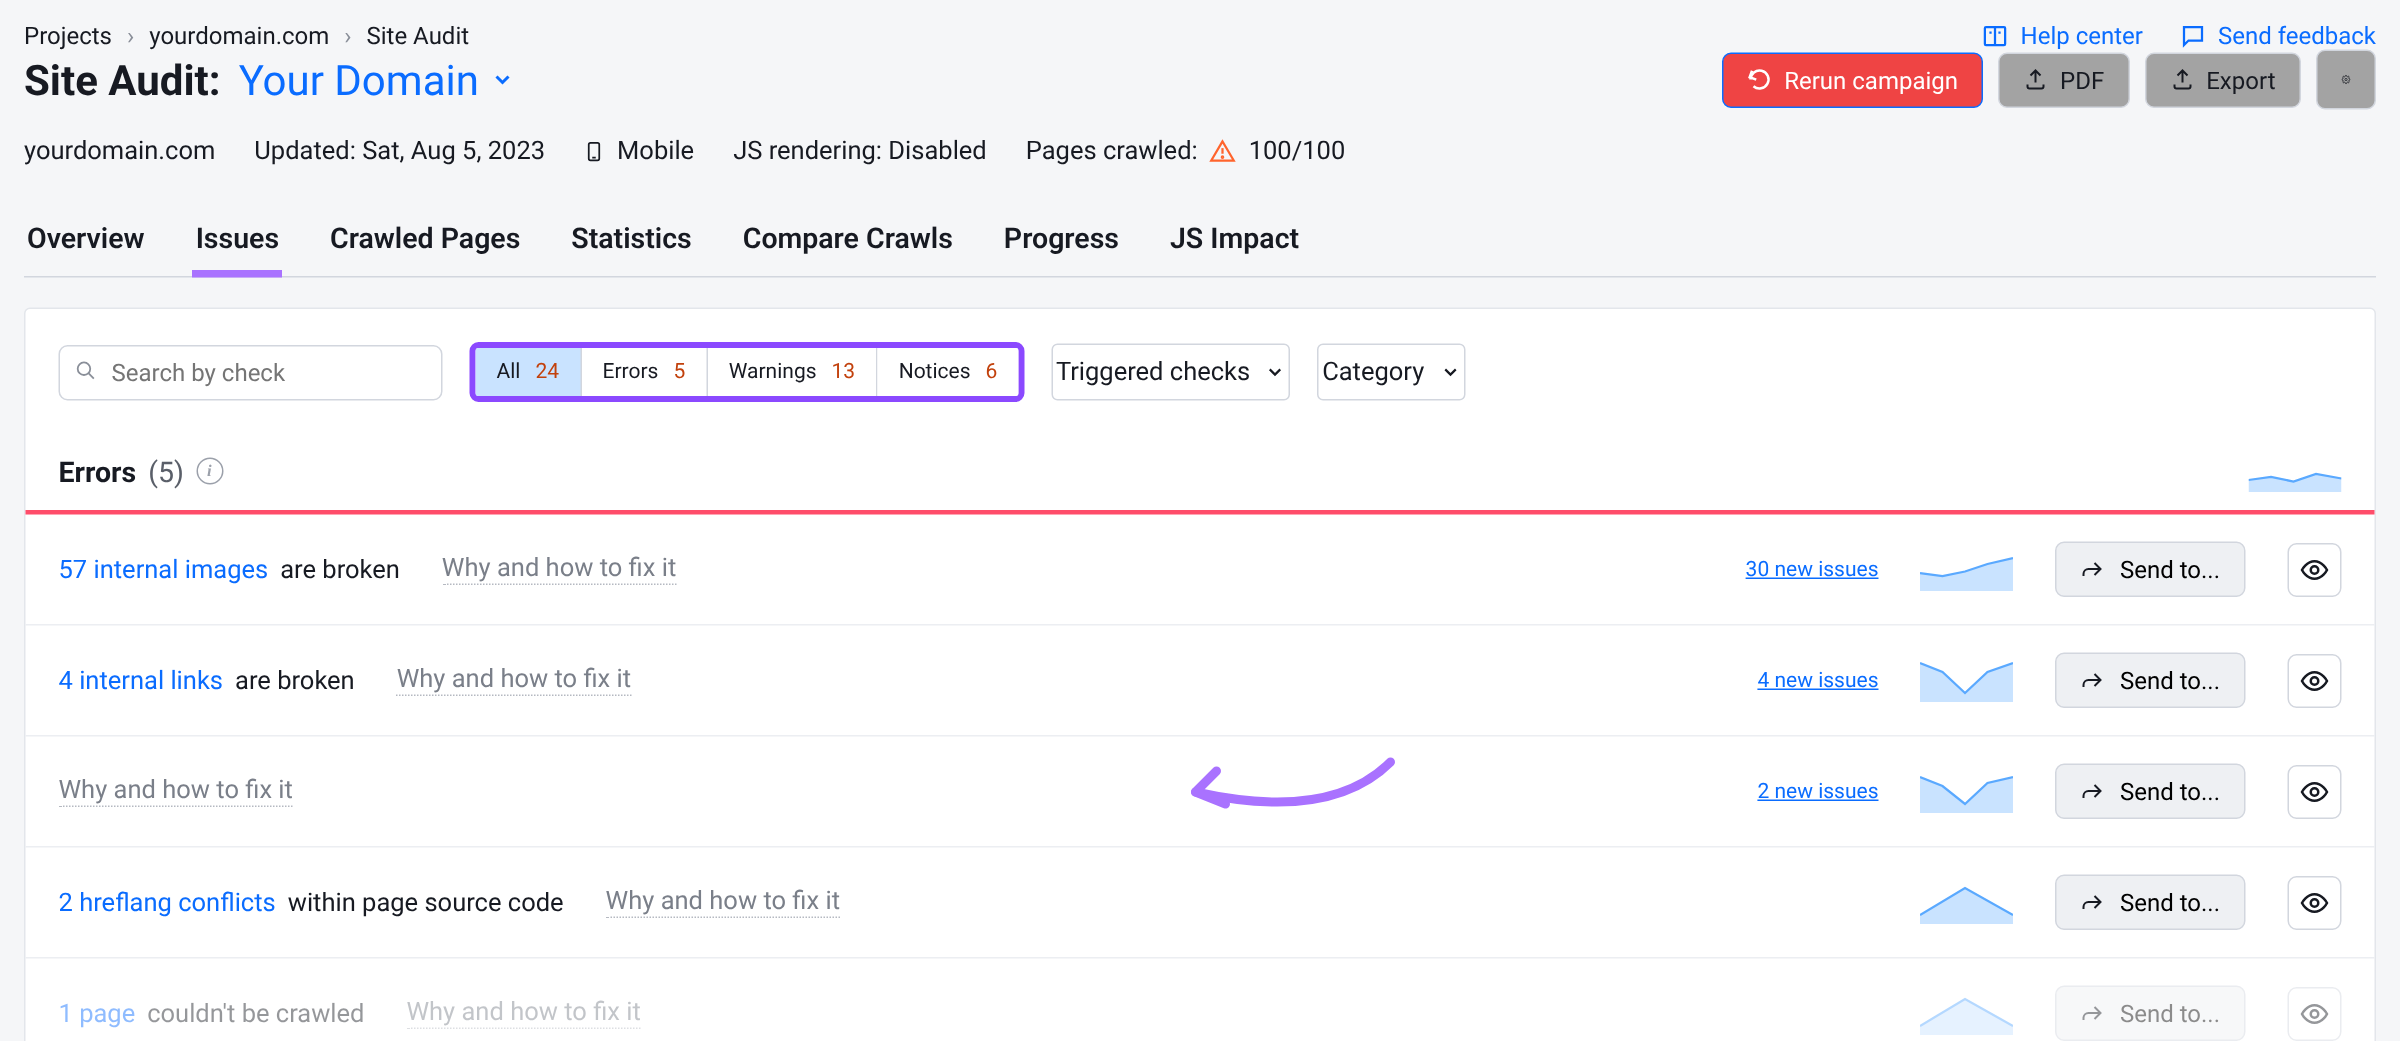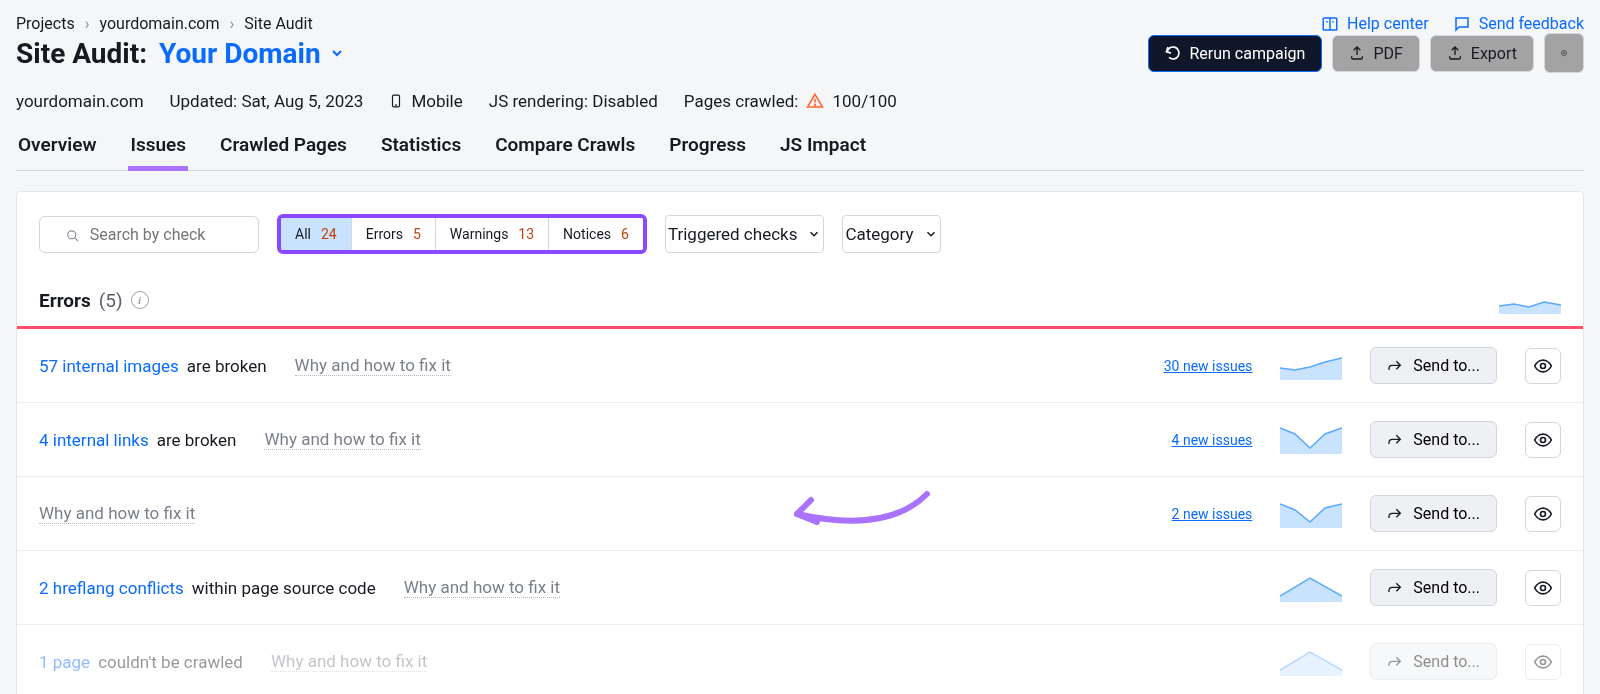--- a/index.html
+++ b/index.html
@@ -7,34 +7,34 @@
 .wrap{padding:14px 16px 0}
 .topline{display:flex;justify-content:space-between;align-items:center}
 .crumbs{display:flex;align-items:center;gap:10px;font-size:16px;color:#171a22}
 .crumbs a{color:#171a22;text-decoration:none}
 .crumbs .chev{color:#8a8f99}
 .rtlinks{display:flex;gap:24px}
 .rtlinks a{display:flex;align-items:center;gap:8px;color:#0a6cff;text-decoration:none;font-size:16px}
 .hdr{display:flex;justify-content:space-between;align-items:center;}
 .title-row{display:flex;align-items:baseline;gap:12px}
 .title-row h1{font-size:28px;font-weight:700}
-.domain-dd{color:#0a6cff;font-size:28px;font-weight:700;display:flex;align-items:center;gap:8px}
+.domain-dd{color:#0a6cff;font-size:28px;font-weight:400;display:flex;align-items:center;gap:8px}
 .actions{display:flex;gap:10px;align-items:center}
 .btn{display:flex;align-items:center;gap:8px;padding:8px 16px;border-radius:6px;font-size:16px;border:1px solid #d2d6de;background:#a3a3a3;color:#171a22;cursor:pointer}
-.btn.primary{background:#0f172a;border-color:#0a6cff;color:#fff}
+.btn.primary{background:#ef4444;border-color:#0a6cff;color:#fff}
 .icon-btn{width:40px;height:40px;justify-content:center}
 .meta{display:flex;gap:26px;margin-top:18px;font-size:17px;color:#171a22;align-items:center}
 .meta .seg{display:flex;align-items:center;gap:8px}
-.tabs{display:flex;gap:30px;margin-top:22px;border-bottom:1px solid #d2d6de;font-size:19px;font-weight:600}
+.tabs{display:flex;gap:30px;margin-top:36px;border-bottom:1px solid #d2d6de;font-size:19px;font-weight:600}
 .tabs .tab{padding:0 2px 14px;cursor:pointer}
 .tabs .tab.active{position:relative}
 .tabs .tab.active::after{content:"";position:absolute;left:0;right:0;bottom:-1px;height:5px;background:#a972ff}
 .panel{background:#fff;border:1px solid #e3e6eb;border-radius:4px;margin-top:20px;padding:0}
 .toolbar{display:flex;gap:18px;align-items:center;padding:22px 22px 14px}
-.search{display:flex;align-items:flex-end;gap:10px;border:1px solid #d2d6de;border-radius:6px;padding:8px 26px;width:220px;color:#8a8f99}
+.search{display:flex;align-items:flex-start;gap:10px;border:1px solid #d2d6de;border-radius:6px;padding:8px 10px;width:256px;color:#8a8f99}
 .search input{border:none;outline:none;font-size:16px;width:100%}
 .seg-group{display:flex;border:4px solid #8b49ff;border-radius:6px;overflow:hidden}
 .seg-btn{display:flex;align-items:center;gap:10px;padding:8px 14px;border-right:1px solid #d2d6de;font-size:14px;cursor:pointer;background:#fff}
 .seg-btn:last-child{border-right:none}
 .seg-btn.on{background:#c9e3ff}
 .seg-btn .cnt{color:#c2410c}
 .dd{display:flex;align-items:center;gap:10px;border:1px solid #d2d6de;border-radius:4px;padding:8px 2px;font-size:17px;cursor:pointer}
 .section-hdr{display:flex;justify-content:space-between;align-items:center;padding:18px 22px 12px}
 .section-hdr h2{font-size:19px;font-weight:700;display:flex;align-items:center;gap:8px}
 .section-hdr h2 .cnt{font-weight:400;color:#5a5f69}

